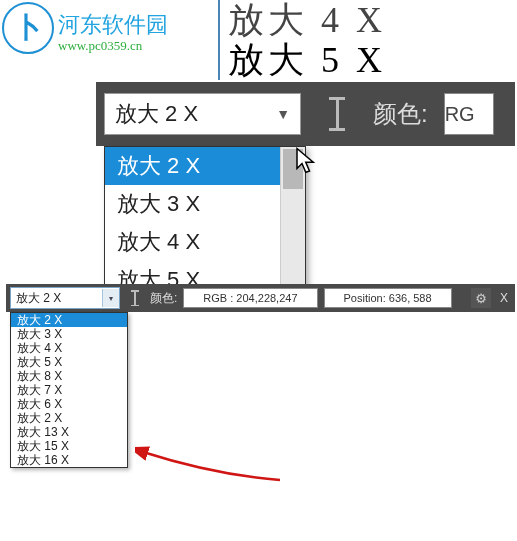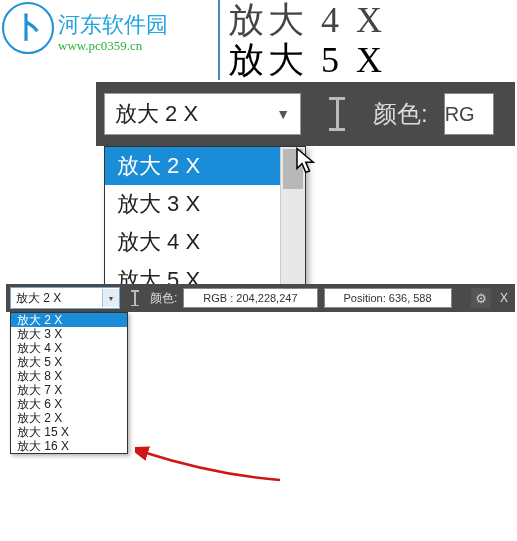--- a/index.html
+++ b/index.html
@@ -375,20 +375,21 @@
 
 <div class="dropdown-small" id="dd-small">
     <div class="item selected">放大 2 X</div>
     <div class="item">放大 3 X</div>
     <div class="item">放大 4 X</div>
     <div class="item">放大 5 X</div>
     <div class="item">放大 8 X</div>
     <div class="item">放大 7 X</div>
     <div class="item">放大 6 X</div>
     <div class="item">放大 2 X</div>
+    <div class="item">放大 13 X</div>
     <div class="item">放大 15 X</div>
     <div class="item">放大 16 X</div>
   </div>
 
 <div class="red-arrow">
   <svg width="150" height="80" viewBox="0 0 150 80">
     <defs>
       <marker id="ah" markerWidth="10" markerHeight="10" refX="2" refY="3" orient="auto">
         <path d="M0,0 L0,6 L8,3 Z" fill="#d01515"></path>
       </marker>

